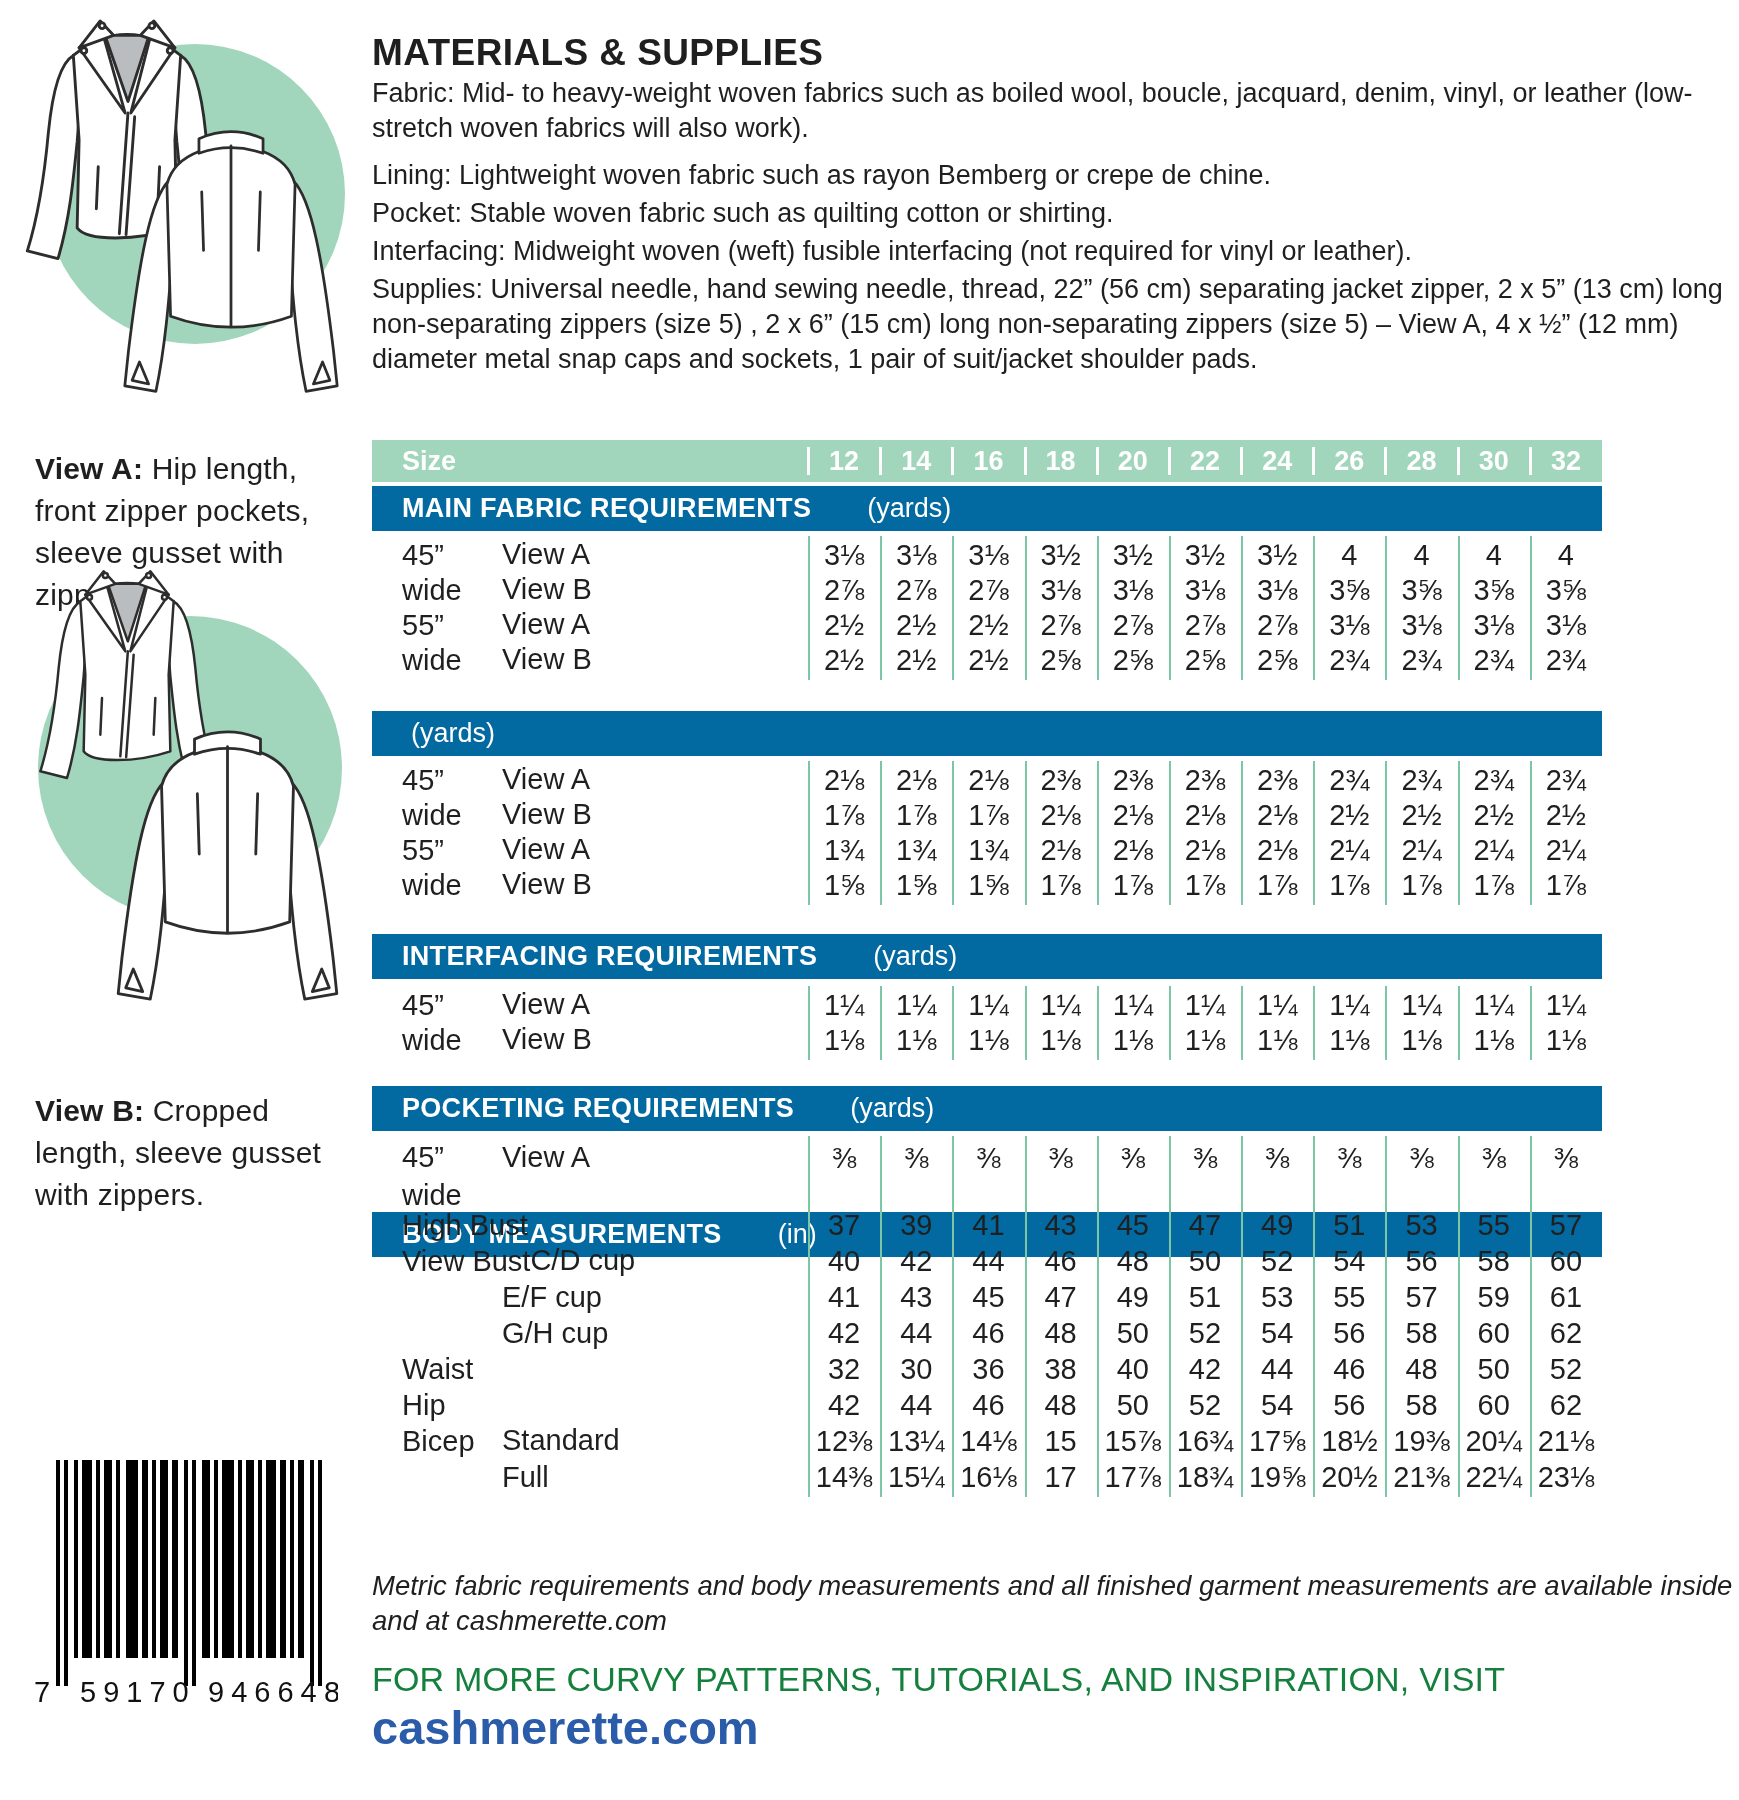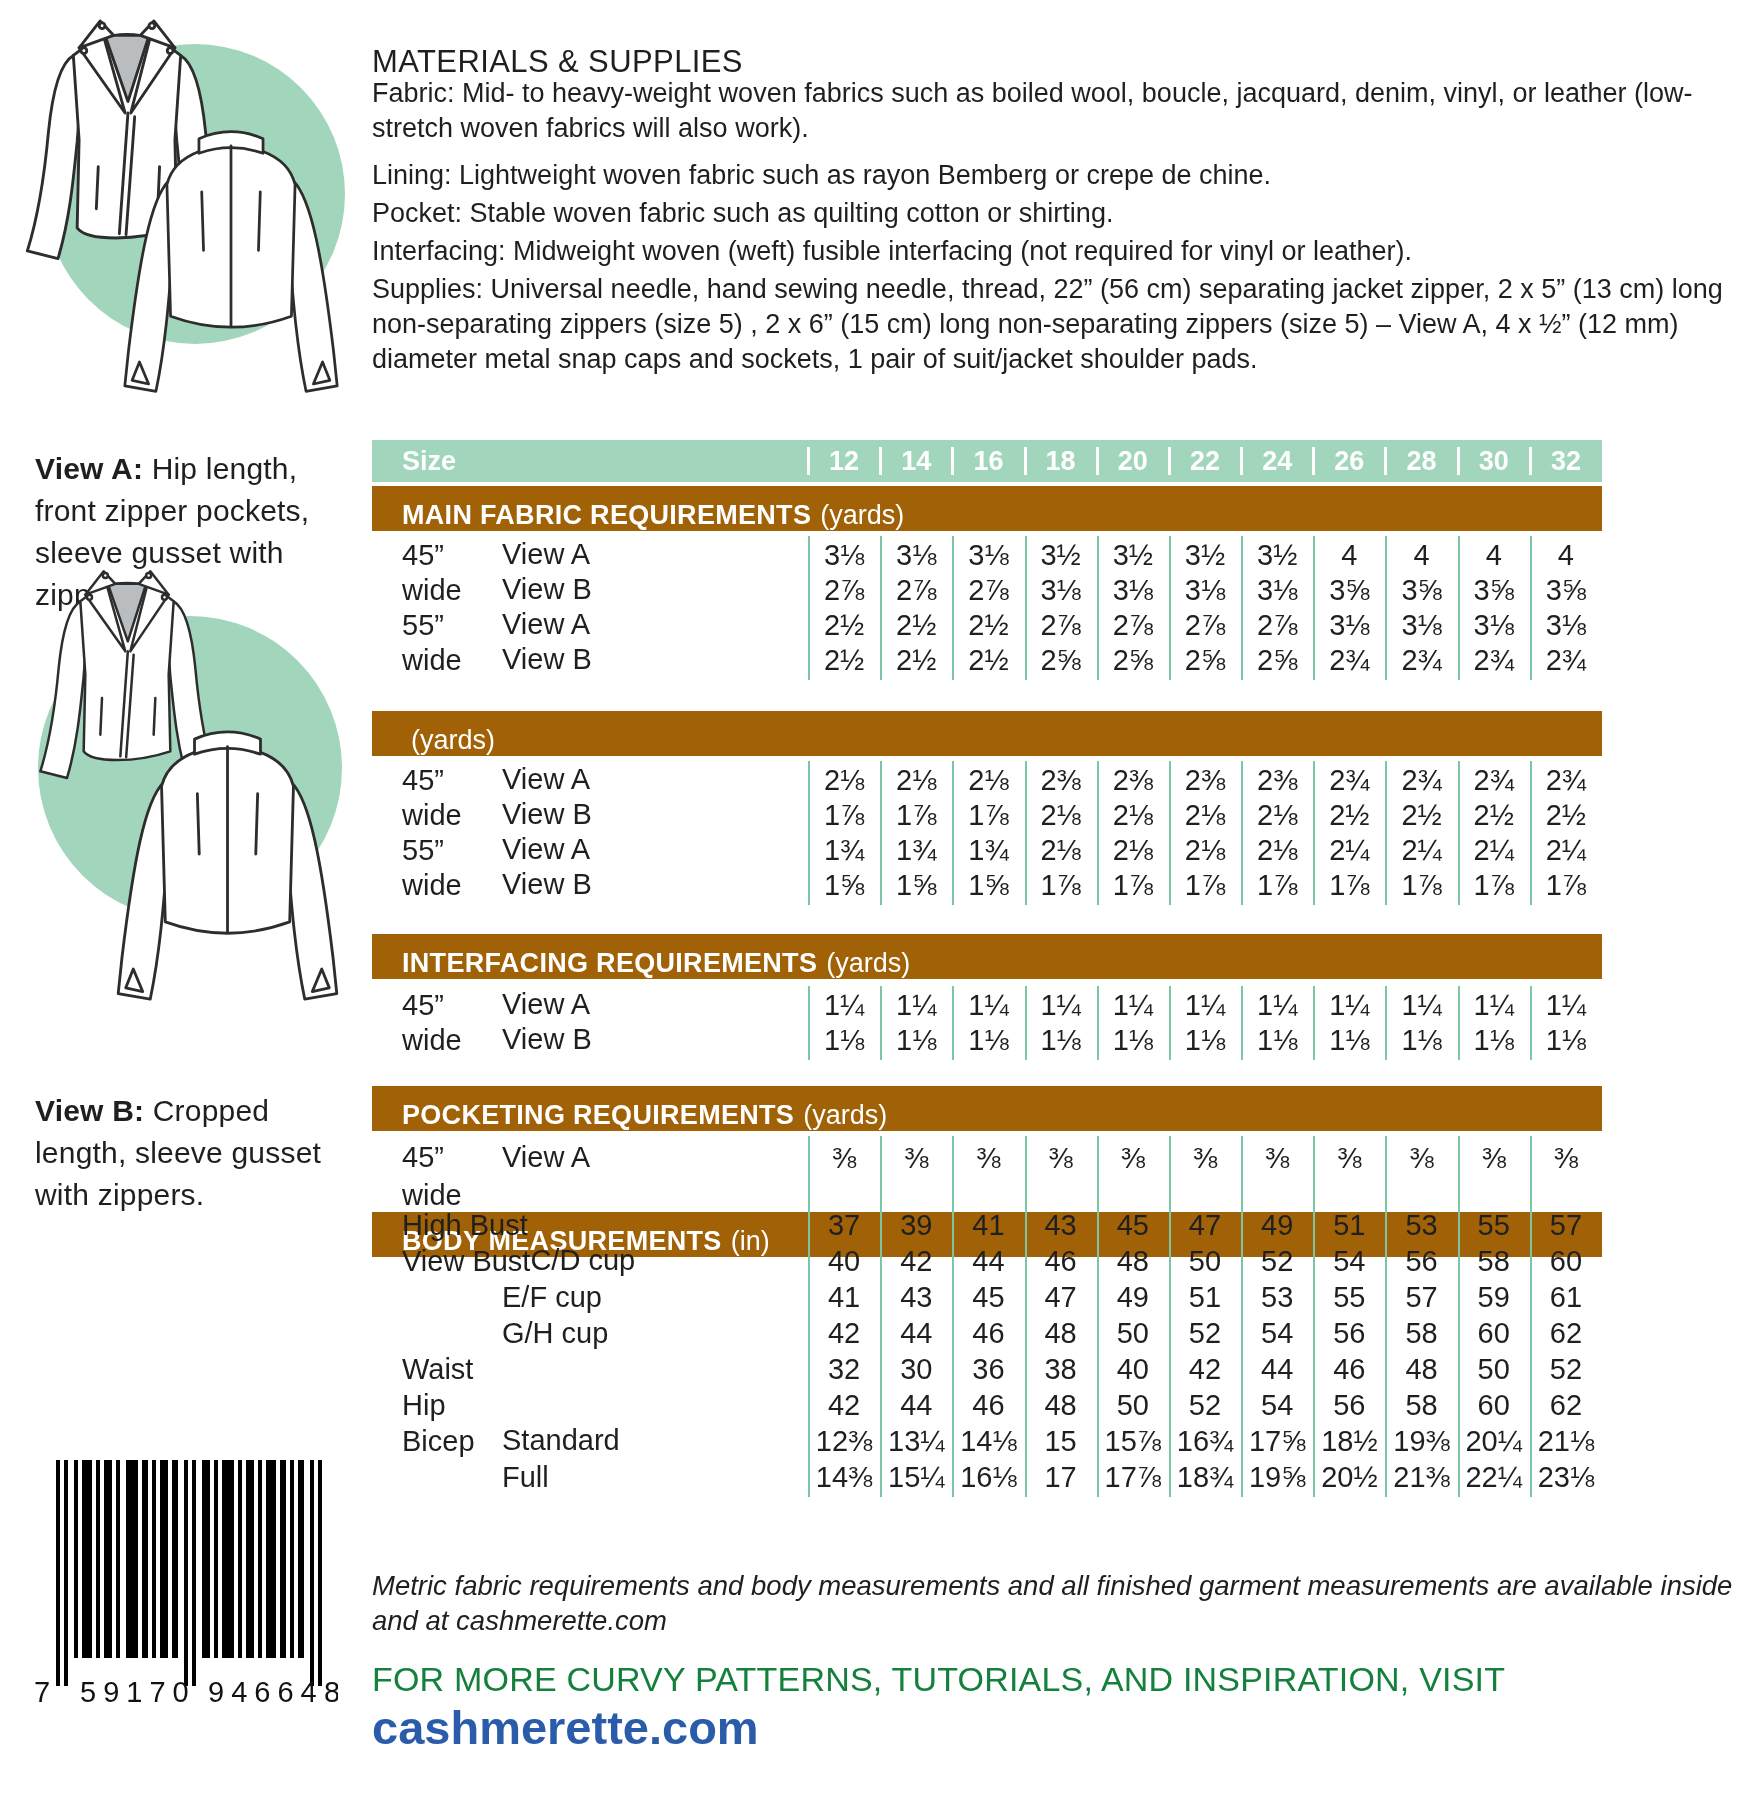--- a/index.html
+++ b/index.html
@@ -7,37 +7,37 @@
     width:1739px;height:1800px;position:relative;background:#ffffff;
     font-family:"Liberation Sans",sans-serif;color:#1f1f1f;overflow:hidden;
   }
   .abs{position:absolute}
 
   
   .caption{font-size:30px;line-height:42px;letter-spacing:.2px}
   .caption b{font-weight:bold}
 
   
-  .mat-title{left:372px;top:44px;font-size:31px;font-weight:normal;letter-spacing:.4px}
+  .mat-title{left:372px;top:32px;font-size:37px;font-weight:bold;letter-spacing:.4px}
   .para{left:372px;width:1370px;font-size:27px;line-height:35px}
 
   
   .size-band{
     left:372px;top:440px;width:1230px;height:42px;background:#a2d6bc;
     display:flex;color:#fff;font-weight:bold;font-size:27px;align-items:stretch;
   }
   .size-label{flex:0 0 436px;box-sizing:border-box;padding-left:30px;display:flex;align-items:center}
   .size-cells{flex:1;display:grid;grid-template-columns:repeat(11,1fr)}
   .size-cell{position:relative;display:flex;align-items:center;justify-content:center}
   .size-cell::before{content:"";position:absolute;left:-1px;top:7px;bottom:7px;width:3px;background:#fff}
 
   
   .tbl-header{
-    left:372px;width:1230px;height:45px;background:#a16207;color:#fff;
-    display:flex;align-items:flex-end;box-sizing:border-box;padding-left:30px;font-size:27px;
+    left:372px;width:1230px;height:45px;background:#0369a1;color:#fff;
+    display:flex;align-items:center;box-sizing:border-box;padding-left:30px;font-size:27px;gap:47px;
   }
   .tbl-title{font-weight:bold;letter-spacing:.3px}
   .tbl-unit{font-weight:normal;margin-left:9px}
 
   
   .tbl-rows{left:372px;width:1230px;position:absolute}
   .trow{display:flex;height:35px;align-items:center;font-size:29px}
   .tbl-rows[data-table="4"] .trow{height:36px}
   .tbl-rows[data-table="3"] .trow{height:70px;align-items:flex-start}
   .tbl-rows[data-table="3"] .vals .val{line-height:40px}

